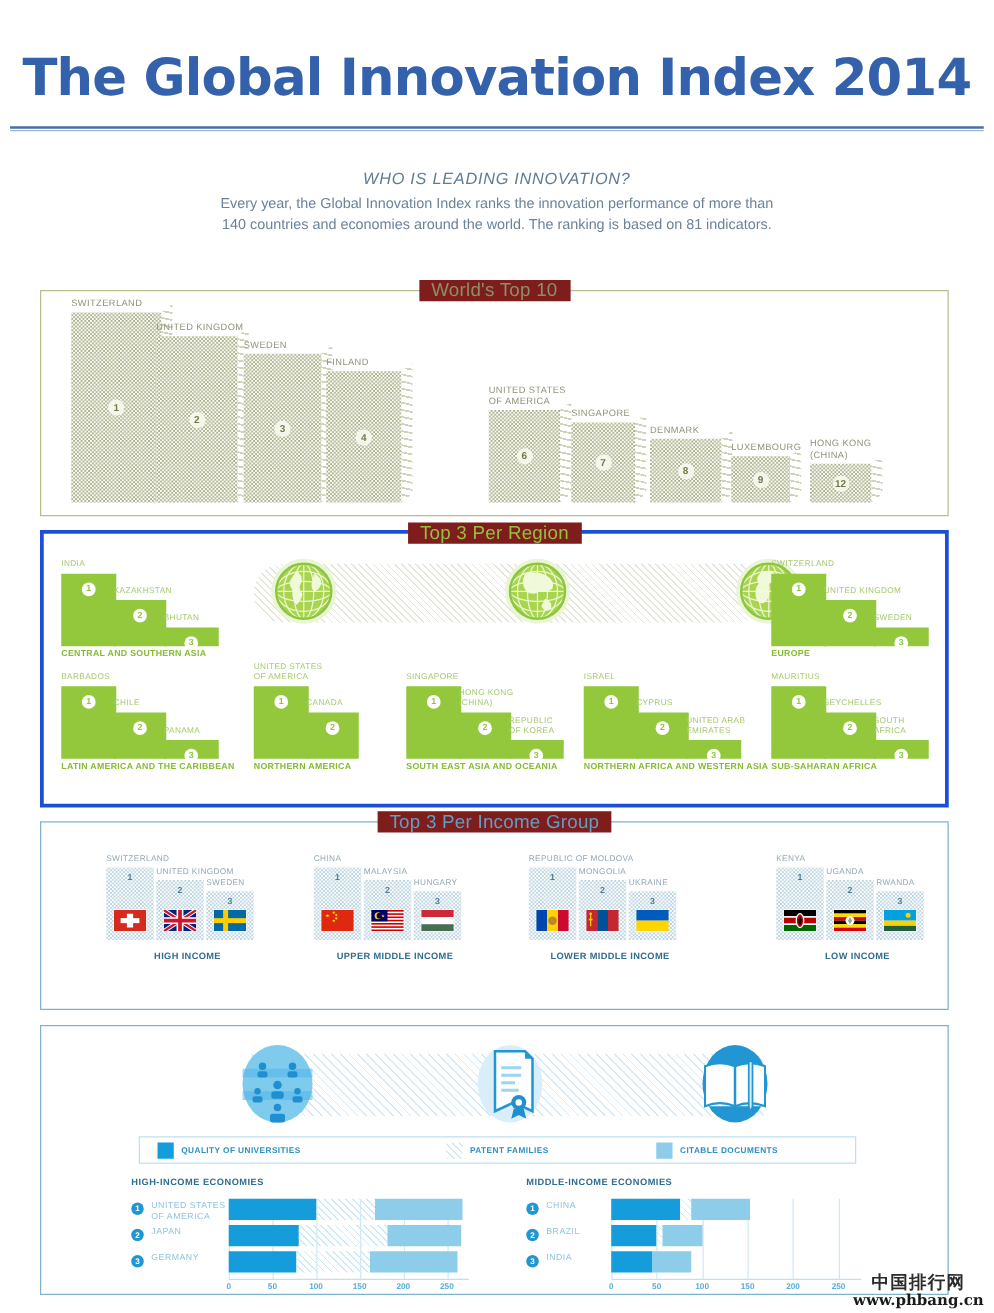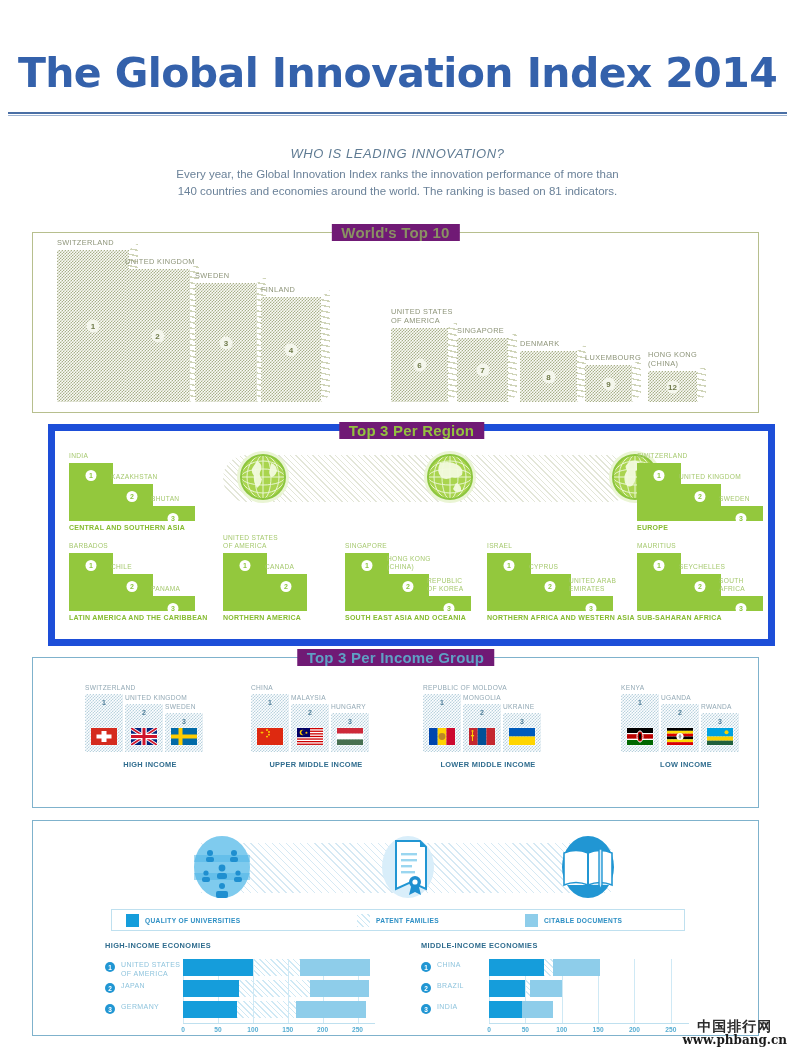--- a/index.html
+++ b/index.html
@@ -4,50 +4,50 @@
 <style>
   html,body{margin:0;padding:0;}
   body{
     width:795px;height:1050px;background:#ffffff;
     font-family:"Liberation Sans", sans-serif;
     color:#5b6770;overflow:hidden;position:relative;
   }
   .page{position:relative;width:795px;height:1050px;}
 
   
-  .header{padding-top:53px;text-align:center;}
+  .header{padding-top:42px;text-align:center;}
   .title{
     font-family:"DejaVu Sans", sans-serif;
     font-weight:bold;font-size:41px;letter-spacing:-0.6px;
     color:#3461ab;line-height:1;
   }
   .title-rule{
     margin:18px auto 0;width:779px;height:0;
     border-top:2px solid #4a6fa5;
   }
   .title-rule-thin{margin:1px auto 0;width:779px;height:0;border-top:1px solid #9fb4d2;}
   .intro{margin-top:30px;text-align:center;}
   .intro-q{
     font-size:13px;letter-spacing:.6px;color:#5f7b93;margin-bottom:5px;font-style:italic;
   }
   .intro-p{font-size:11.5px;line-height:1.45;color:#6b8299;}
 
   
   .section{position:absolute;left:32px;width:727px;box-sizing:border-box;background:#fff;}
   .sec-title{
     position:absolute;top:-9px;left:50%;transform:translateX(-50%);
-    background:#701a75;padding:0 10px;white-space:nowrap;
-    font-size:15px;font-weight:700;letter-spacing:.2px;
+    background:#7f1d1d;padding:0 10px;white-space:nowrap;
+    font-size:15px;font-weight:400;letter-spacing:.2px;
   }
 
   
   .olive-border{border:1px solid #b7bf8e;}
   .olive-title{color:#8a9163;}
   
-  .green-border{border:7px solid #1d4ed8;margin-left:16px;}
+  .green-border{border:3px solid #1d4ed8;}
   .green-title{color:#93c13f;}
   
   .blue-border{border:1px solid #7fb2cc;}
   .blue-title{color:#5f9fc4;}
 
   
   #sec-top10{top:232px;height:181px;}
   .bars10{position:absolute;left:0;right:0;bottom:10px;height:152px;}
   .b10{
     position:absolute;bottom:0;

